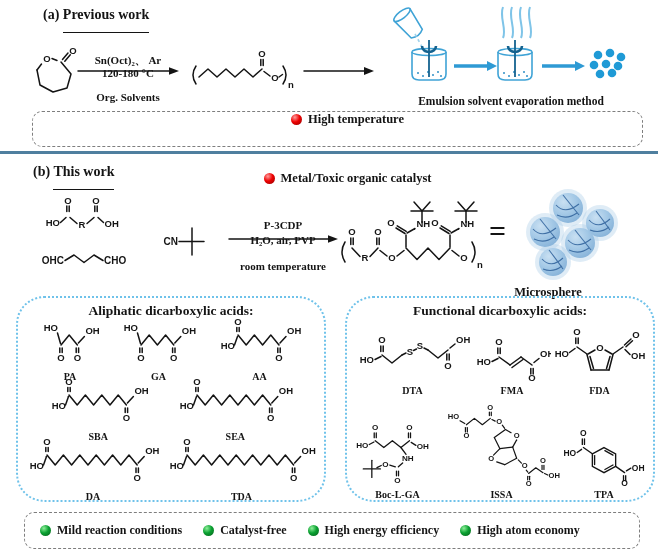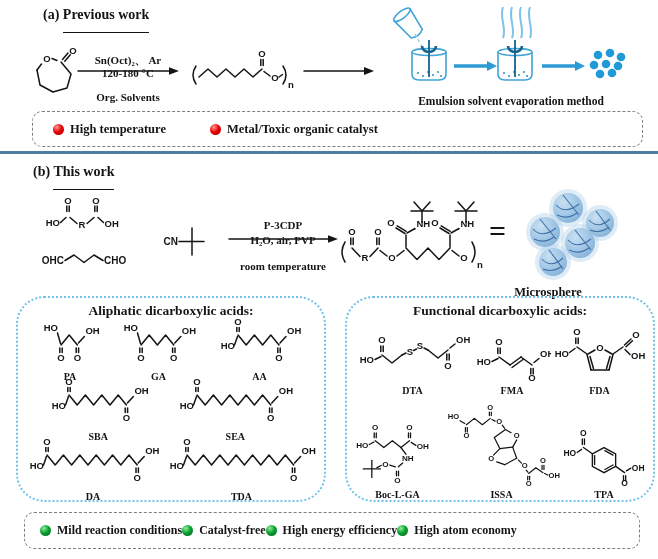--- a/index.html
+++ b/index.html
@@ -6,21 +6,21 @@
   .canvas{position:relative;width:658px;height:559px;background:#fff;overflow:hidden;
           font-family:"Liberation Serif",serif;font-weight:bold;color:#141414;}
   .abs{position:absolute;}
   .heading{font-size:14px;white-space:nowrap;}
   .heading .ut{border-bottom:1.8px solid #141414;padding-bottom:10px;}
   .cond{position:absolute;width:100%;text-align:center;font-size:11px;white-space:nowrap;margin-top:16px;}
   .caption{font-size:11.5px;text-align:center;white-space:nowrap;}
   .dashedbox{border:1.6px dashed #7e7e7e;border-radius:10px;display:flex;align-items:center;box-sizing:border-box;}
   .ditem{display:flex;align-items:center;gap:6px;white-space:nowrap;}
   .issues{gap:44px;padding-left:20px;font-size:12.5px;}
-  .advs{padding-left:15px;font-size:12px;}
+  .advs{gap:21px;padding-left:15px;font-size:12px;}
   .dot{width:11px;height:11px;border-radius:50%;flex:0 0 auto;}
   .dot.red{background:radial-gradient(circle at 35% 30%, #ff9d9d 0%, #ee0202 45%, #8e0000 100%);}
   .dot.green{background:radial-gradient(circle at 35% 30%, #8ff09a 0%, #0ba132 45%, #045c18 100%);}
   .separator{background:#4f7f9f;}
   .acidbox{border:2px dotted #6fc2ea;border-radius:28px;box-sizing:border-box;}
   .boxtitle{text-align:center;font-size:13.5px;margin-top:5px;height:21px;}
   .acidrow{display:flex;justify-content:space-evenly;align-items:flex-end;padding:0 5px;}
   .r60{height:60px;} .r74{height:74px;} .r104{height:104px;}
   .compound{display:flex;flex-direction:column;align-items:center;justify-content:flex-end;}
   .cname{font-size:10px;line-height:15px;white-space:nowrap;}
@@ -133,21 +133,21 @@
         <circle cx="237" cy="54" r="4.3" fill="#1f9ad6"></circle>
         <circle cx="210" cy="62" r="4.3" fill="#1f9ad6"></circle>
         <circle cx="222" cy="61" r="4.3" fill="#1f9ad6"></circle>
         <circle cx="234" cy="63" r="4.3" fill="#1f9ad6"></circle>
         <circle cx="216" cy="71" r="4.3" fill="#1f9ad6"></circle>
         <circle cx="228" cy="70" r="4.3" fill="#1f9ad6"></circle>
     </g>
   </svg>
   <div class="abs caption" style="left:386px;top:95px;width:250px;">Emulsion solvent evaporation method</div>
 
-  <div class="abs dashedbox issues" style="left:32px;top:111px;width:611px;height:36px;">
+  <div class="abs dashedbox issues" style="left:32px;top:111px;width:611px;height:36px;flex-direction:column;">
     <div class="ditem">
         <span class="dot red"></span>
         <span>High temperature</span>
       </div>
     <div class="ditem">
         <span class="dot red"></span>
         <span>Metal/Toxic organic catalyst</span>
       </div>
   </div>
 

